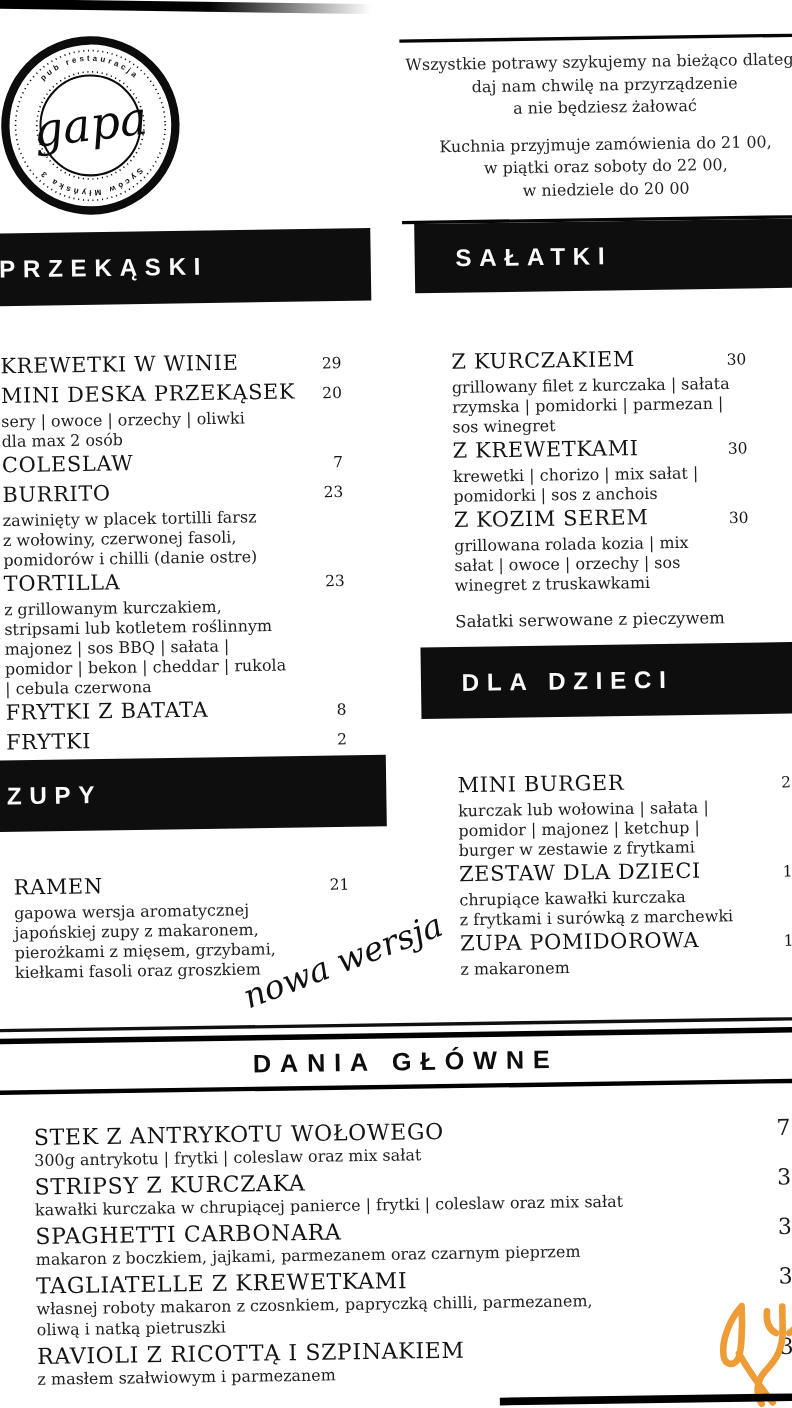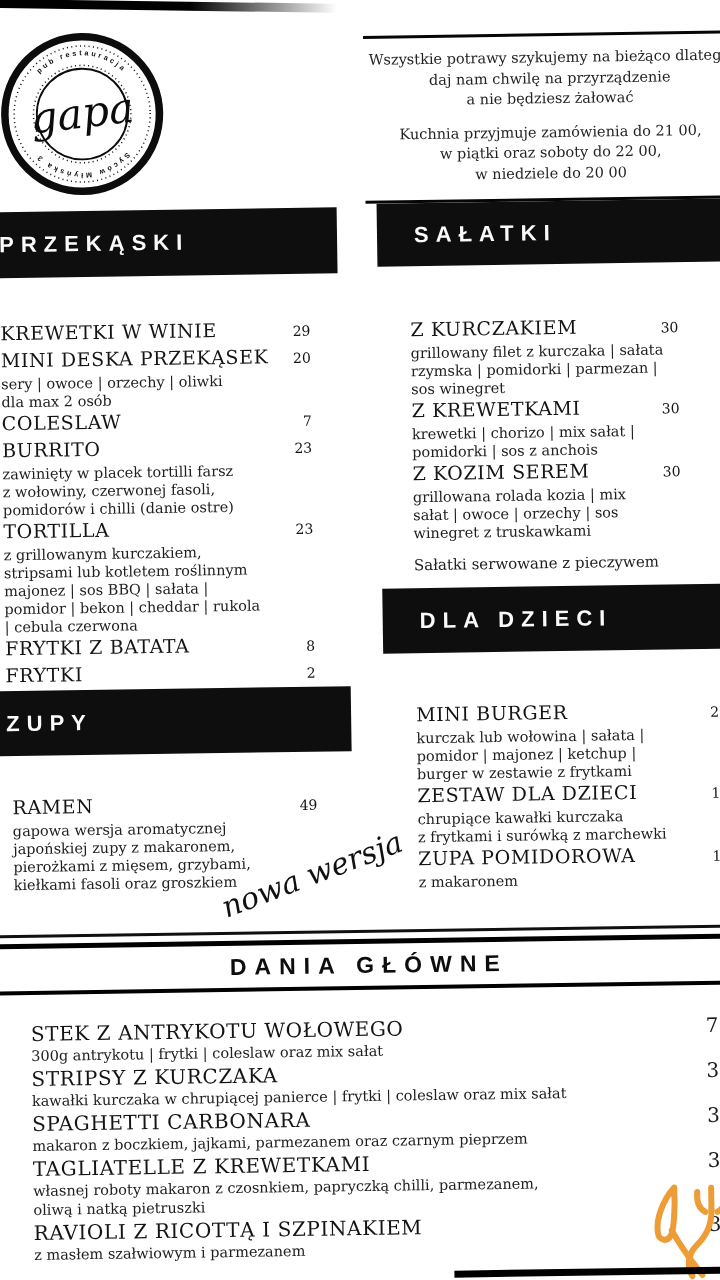--- a/index.html
+++ b/index.html
@@ -212,21 +212,21 @@
           <span class="price">12</span>
         </div>
       <div class="desc">z makaronem</div>
     </div>
   </div>
 
   <div class="col" style="left:10px;top:790px;width:305px;">
     <div class="menu-item">
       <div class="row">
           <span class="name">RAMEN</span>
-          <span class="price">49</span>
+          <span class="price">21</span>
         </div>
       <div class="desc">gapowa wersja aromatycznej
 japońskiej zupy z makaronem,
 pierożkami z mięsem, grzybami,
 kiełkami fasoli oraz groszkiem</div>
     </div>
   </div>
 
   <div class="annotation">nowa wersja</div>
 

